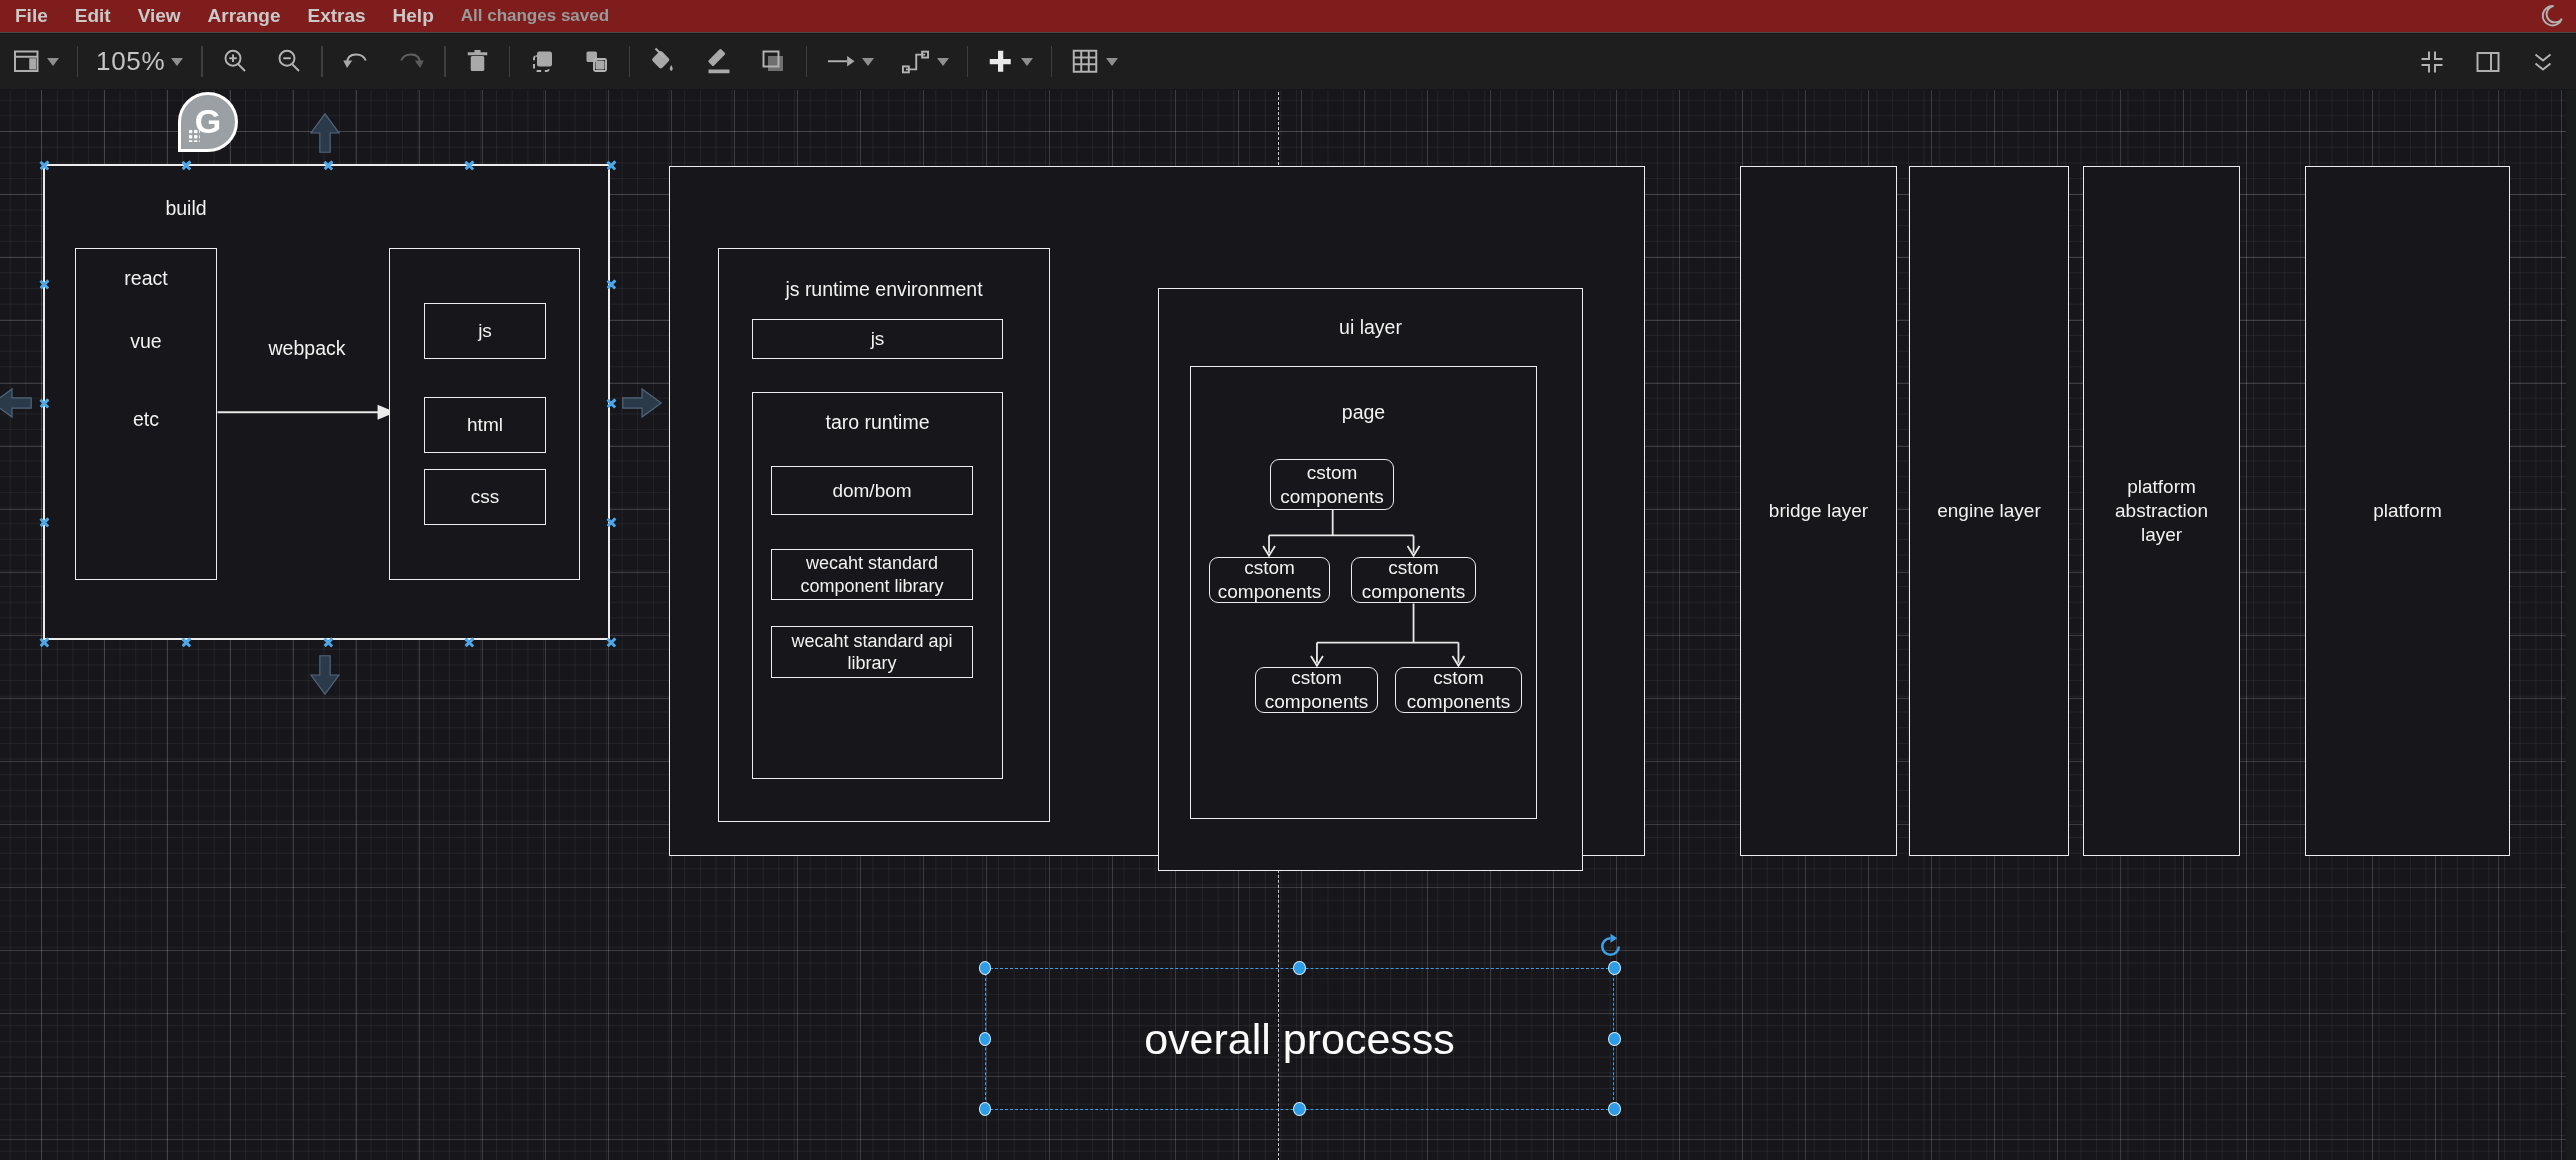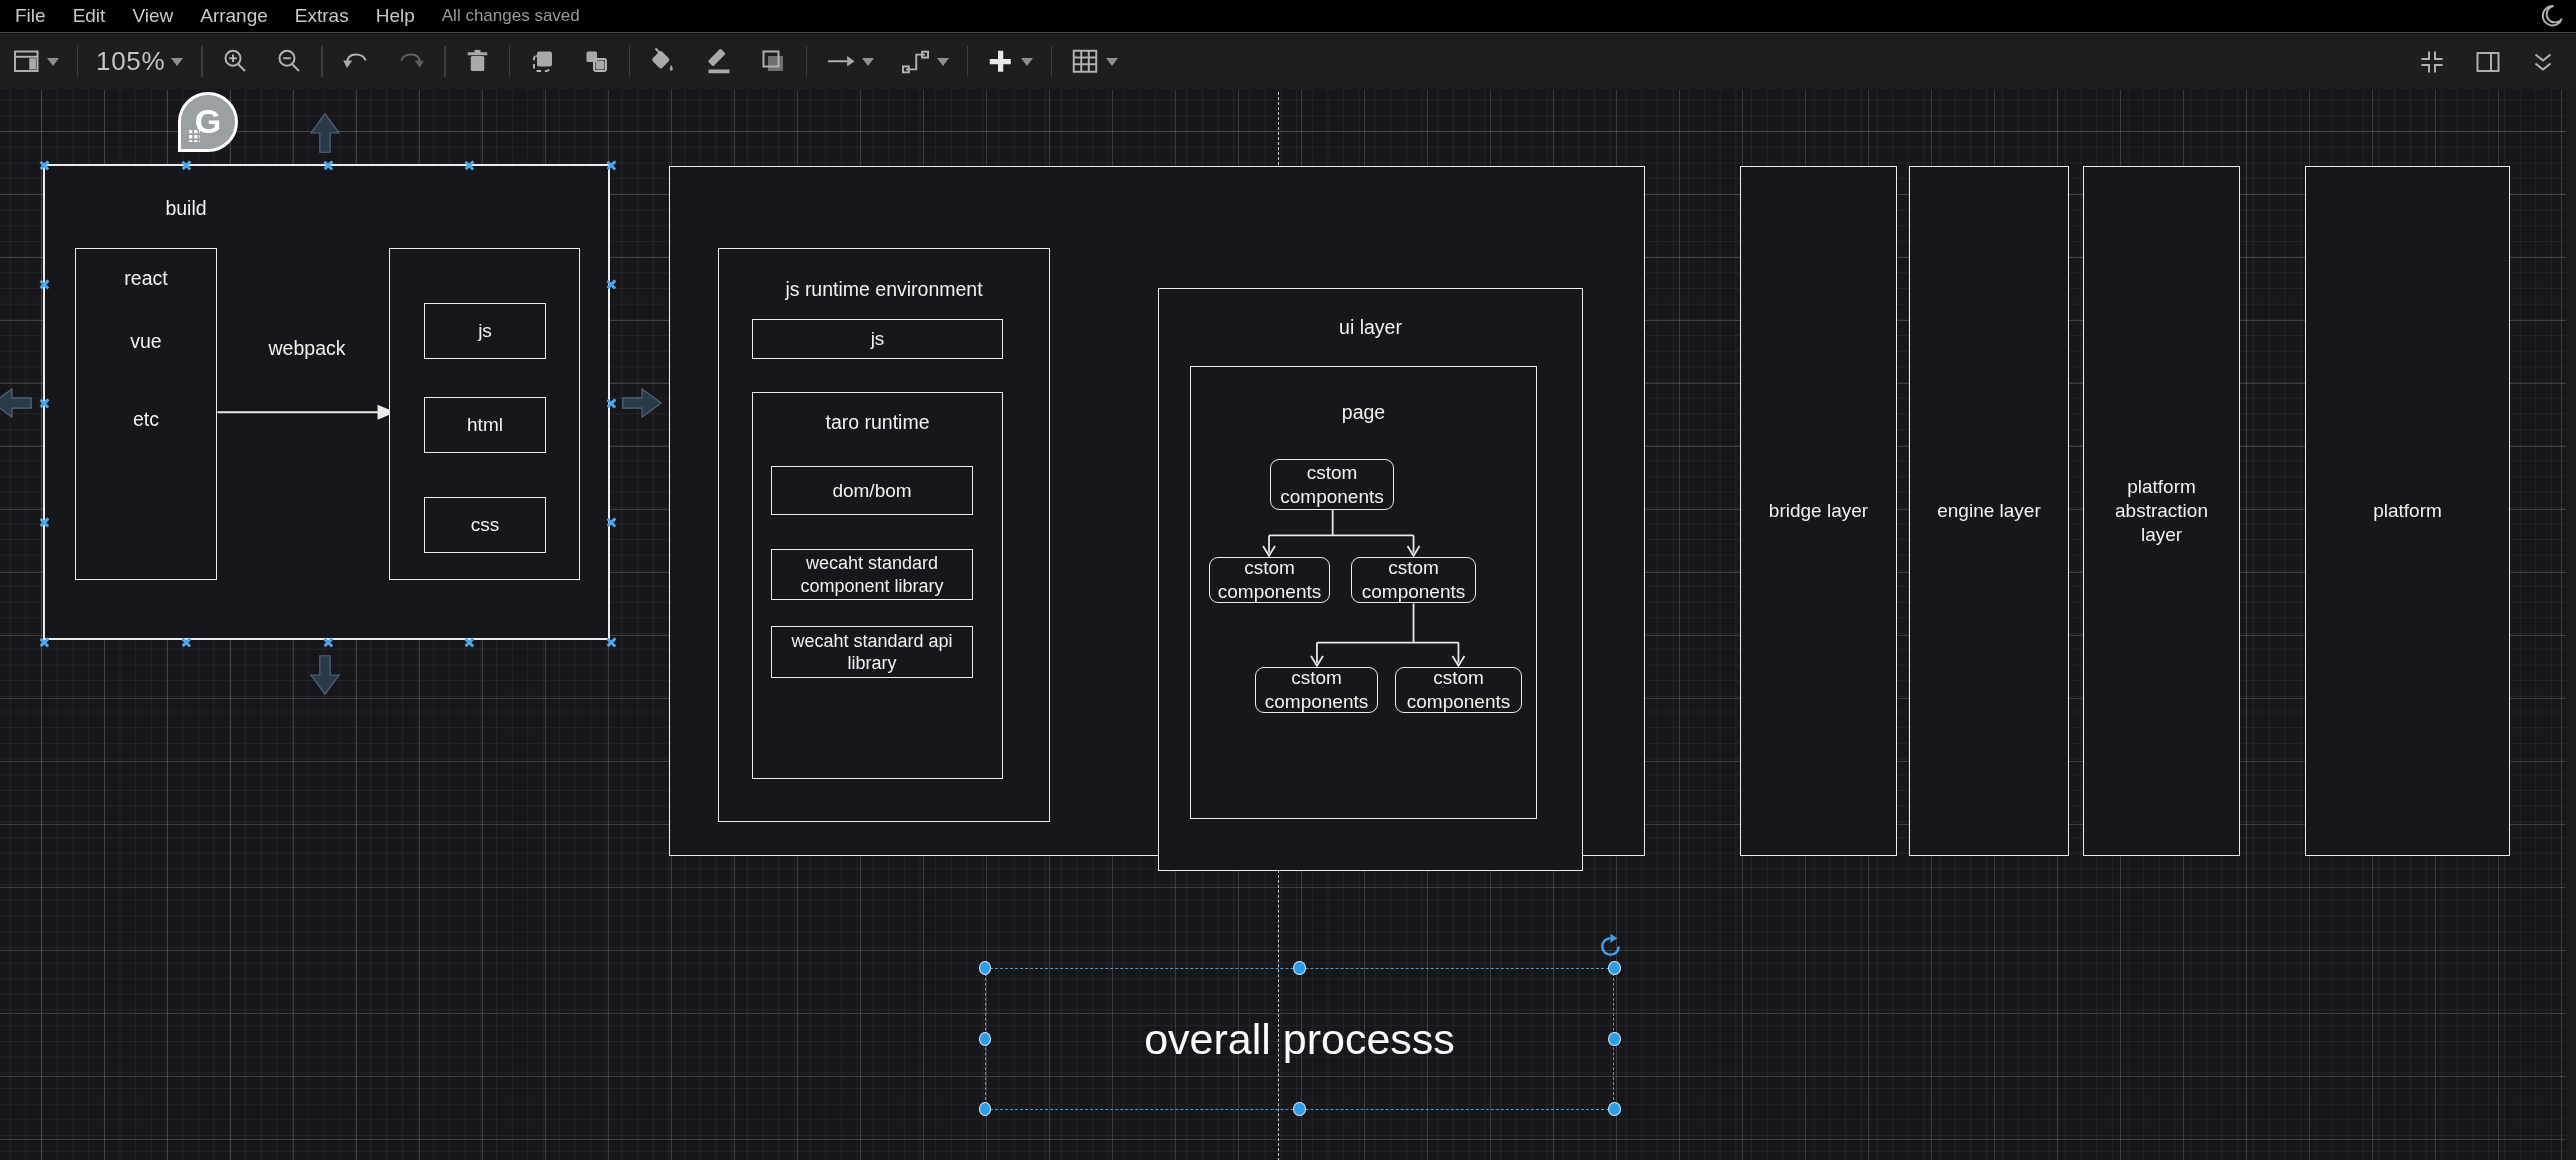--- a/index.html
+++ b/index.html
@@ -1,22 +1,22 @@
 <!DOCTYPE html>
 <html style="font-size:12px"><head>
 <meta charset="utf-8">
 <style>
   * { margin:0; padding:0; box-sizing:border-box; }
   html,body { width:2576px; height:1161px; overflow:hidden; background:#17171b;
               font-family:"Liberation Sans", sans-serif; }
 
   
   #menubar { position:absolute; left:0; top:0; width:2576px; height:33px;
-             background:#000000; border-bottom:1.5px solid #4a4a4a;
-             display:flex; align-items:center; z-index:20; }
+             background:#7f1d1d; border-bottom:1.5px solid #4a4a4a;
+             display:flex; align-items:center; z-index:20;font-weight:bold; }
   .menu-item { color:#c9c9c9; font-size:19px; margin-left:27px; cursor:default; }
   .menu-item:first-child { margin-left:15px; }
   #save-status { color:#9a9a9a; font-size:17px; margin-left:27px; }
   #moon { position:absolute; right:12px; top:3px; width:27px; height:27px; }
 
   
   #toolbar { position:absolute; left:0; top:34px; width:2576px; height:55px;
              background:#1e1e1e; display:flex; align-items:center; z-index:20; }
   .tbtn { display:flex; align-items:center; justify-content:center;
           height:36px; padding:0 7.5px; margin-left:10.5px; border-radius:3px; }
@@ -288,21 +288,21 @@
       <polygon points="216,5 240,15 216,25" fill="#ececec" stroke="none"></polygon>
     </svg>
 
     <div class="shape" style="left:344px; top:82px; width:191px; height:332px;">
       <div class="shape vcenter" style="left:34px; top:54px;  width:122px; height:56px;">
           <span>js</span>
         </div>
       <div class="shape vcenter" style="left:34px; top:148px; width:122px; height:56px;">
           <span>html</span>
         </div>
-      <div class="shape vcenter" style="left:34px; top:248px; width:122px; height:56px;">
+      <div class="shape vcenter" style="left:34px; top:220px; width:122px; height:56px;">
           <span>css</span>
         </div>
     </div>
   <div class="xhandle" style="left: -6.7px; top: -6.7px;"></div>
       <div class="xhandle" style="left: -6.7px; top: 470px;"></div>
       <div class="xhandle" style="left: 135px; top: -6.7px;"></div>
       <div class="xhandle" style="left: 135px; top: 470px;"></div>
       <div class="xhandle" style="left: 277px; top: -6.7px;"></div>
       <div class="xhandle" style="left: 277px; top: 470px;"></div>
       <div class="xhandle" style="left: 418px; top: -6.7px;"></div>

